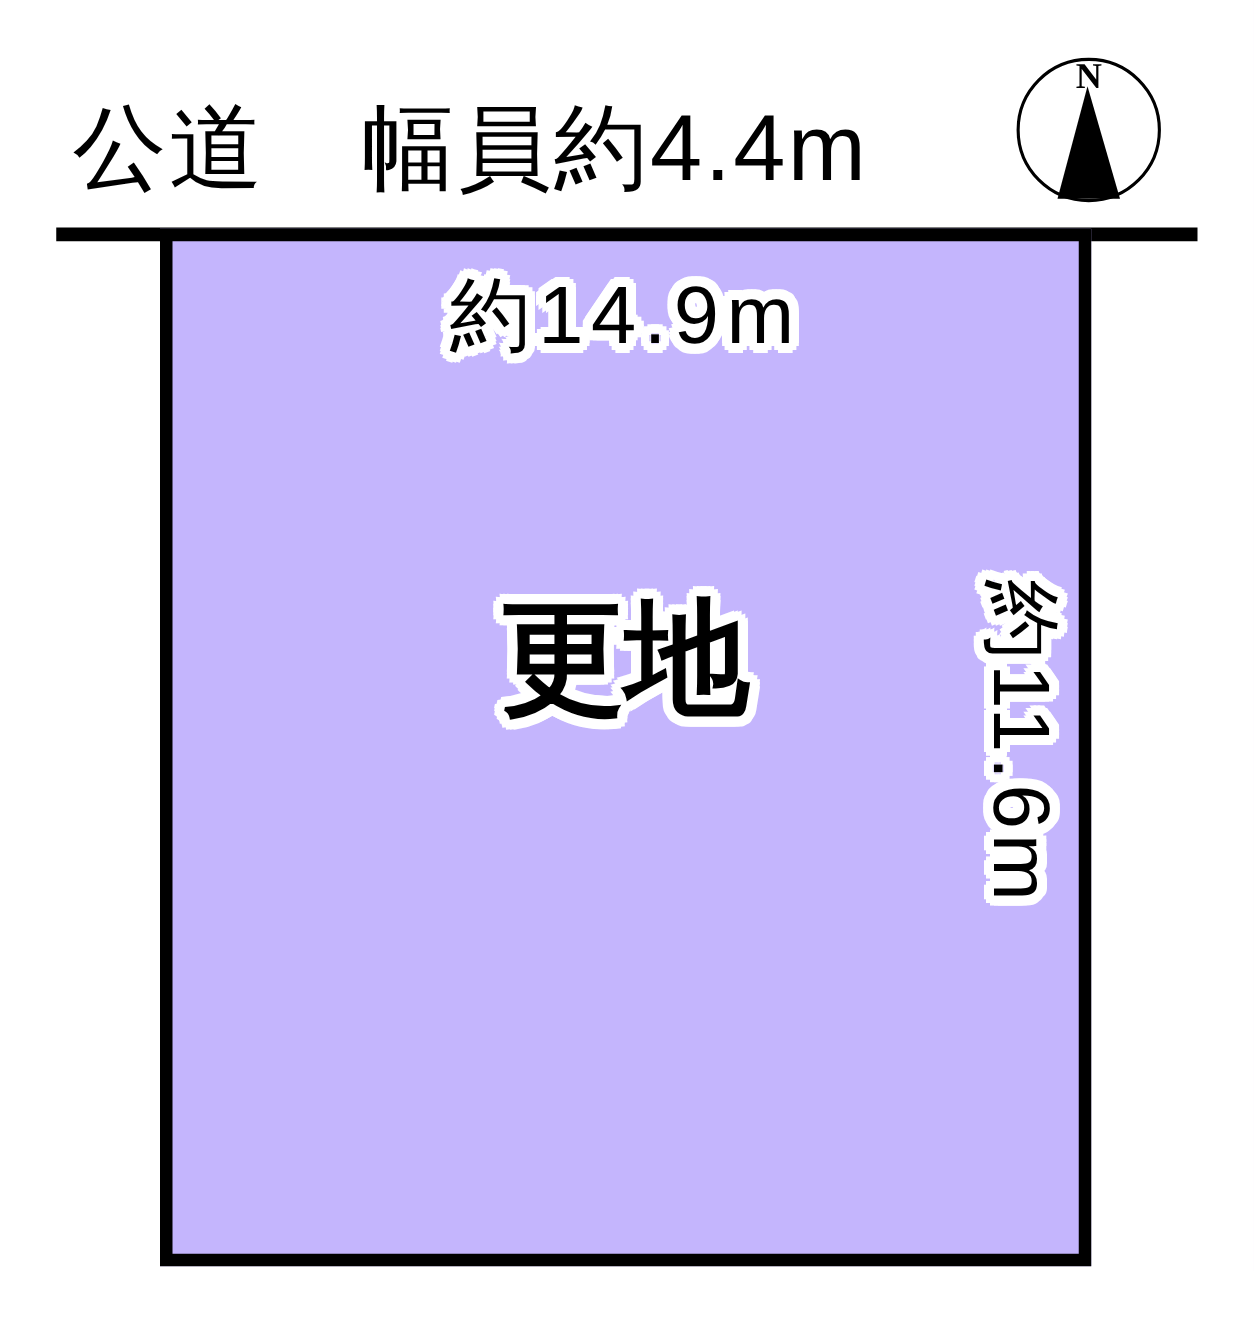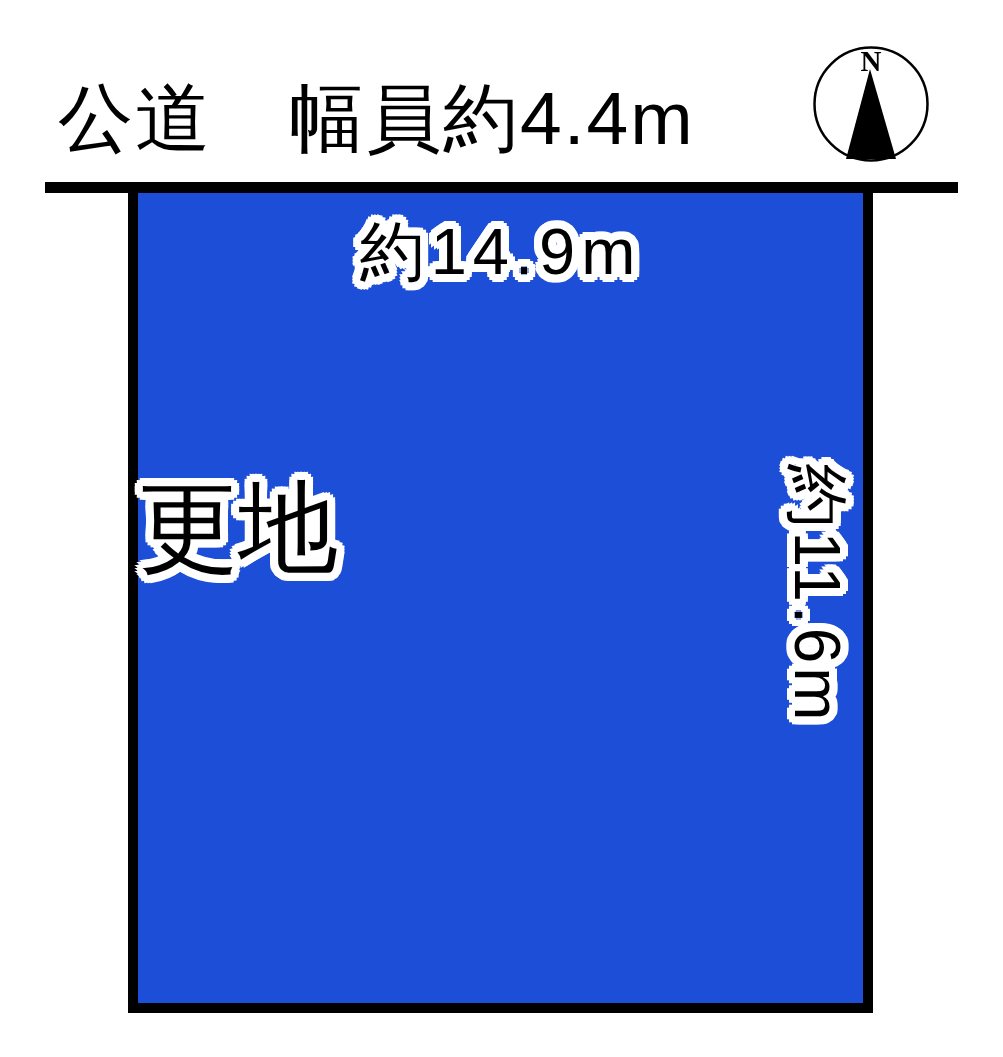--- a/index.html
+++ b/index.html
@@ -58,21 +58,21 @@
   }
 
   
   .plot {
     position: absolute;
     left: 128px;
     top: 183px;
     width: 745px;
     height: 830px;
     box-sizing: border-box;
-    background: #1d4ed8;
+    background: #c4b5fd;
     border: 10px solid #000000;
   }
 
   
   .outlined {
     text-shadow:
       8px 0 0 #fff, -8px 0 0 #fff, 0 8px 0 #fff, 0 -8px 0 #fff,
       6px 6px 0 #fff, 6px -6px 0 #fff, -6px 6px 0 #fff, -6px -6px 0 #fff,
       8px 3px 0 #fff, 8px -3px 0 #fff, -8px 3px 0 #fff, -8px -3px 0 #fff,
       3px 8px 0 #fff, 3px -8px 0 #fff, -3px 8px 0 #fff, -3px -8px 0 #fff,
@@ -90,24 +90,24 @@
     font-weight: 500;
     letter-spacing: 6px;
     white-space: nowrap;
   }
 
   .plot-center {
     position: absolute;
     left: 0;
     right: 2px;
     top: 282px;
-    text-align: left;
+    text-align: center;
     font-size: 100px;
     line-height: 105px;
-    font-weight: 400;
+    font-weight: 700;
     white-space: nowrap;
   }
 
   .dim-side {
     position: absolute;
     left: 529px;
     top: 367px;
     width: 300px;
     height: 68px;
     transform: rotate(90deg);

